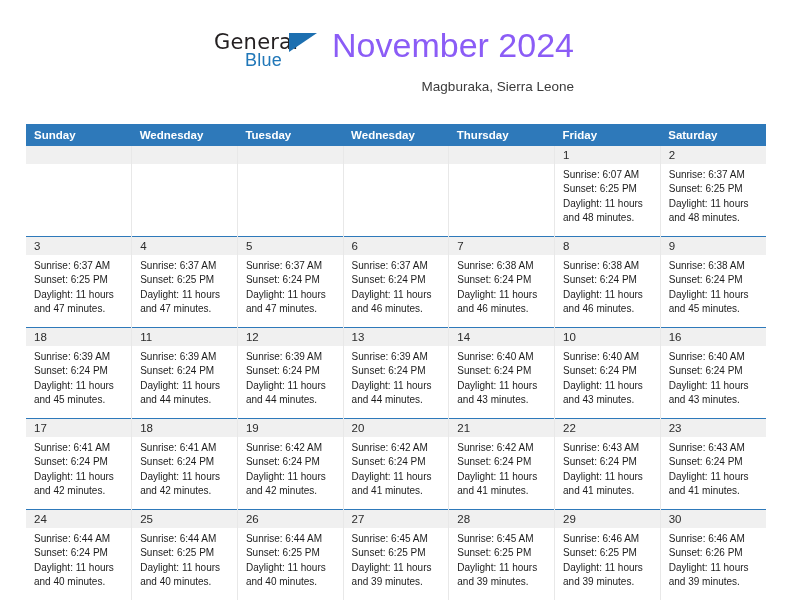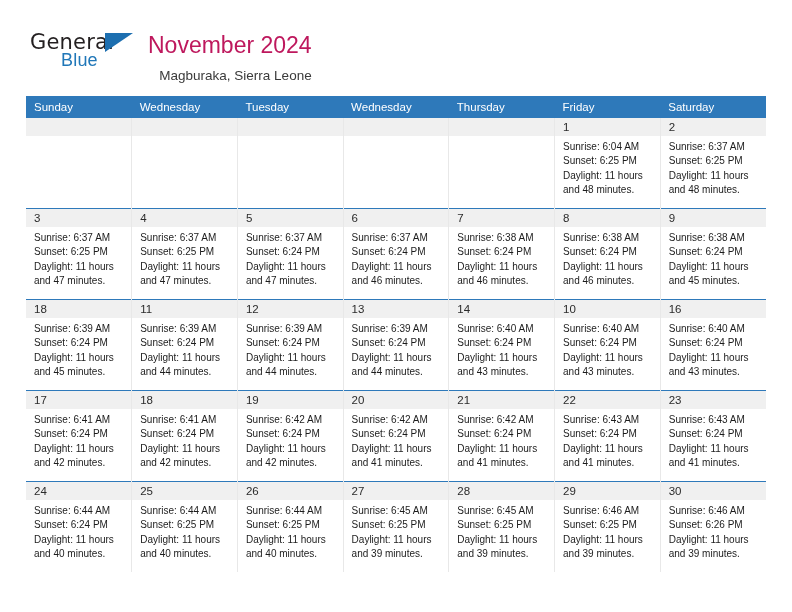--- a/index.html
+++ b/index.html
@@ -19,23 +19,23 @@
     position: relative;
     width: 792px;
     height: 612px;
     padding: 0;
   }
 
   
   .top {
     display: flex;
     align-items: flex-start;
-    justify-content: flex-start;
+    justify-content: center;
     padding: 28px 34px 0 30px;
-    height: 96px;
+    height: 124px;
   }
   .logo {
     position: relative;
     width: 118px;
     height: 52px;
     flex: 0 0 auto;
   }
   .logo-general {
     position: absolute;
     left: 0;
@@ -62,47 +62,47 @@
     height: 0;
     border-left: 28px solid #1d6fb0;
     border-bottom: 19px solid transparent;
   }
   .titles {
     text-align: right;
     flex: 0 0 auto;
     padding-top: 0px;
   }
   .month-title {
-    font-size: 23px;
+    font-size: 34px;
     font-weight: normal;
-    color: #be185d;
+    color: #8b5cf6;
     line-height: 34px;
     white-space: nowrap;
   }
   .location {
     font-size: 13.5px;
     color: #3a3a3a;
     line-height: 22px;
-    margin-top: 3px;
+    margin-top: 14px;
     white-space: nowrap;
   }
 
   
   .cal {
     margin: 0 26px;
     width: 740px;
     border-collapse: collapse;
     table-layout: fixed;
   }
   .cal col { width: 105.71px; }
   .dow-row th {
     background: #2e79ba;
     color: #ffffff;
     font-size: 11.5px;
-    font-weight: normal;
+    font-weight: bold;
     text-align: left;
     padding: 5px 0 5px 8px;
     height: 21px;
     border: none;
     letter-spacing: 0;
   }
   .week-row td {
     vertical-align: top;
     padding: 0;
     border-top: 1px solid #2e79ba;
@@ -197,21 +197,21 @@
         </td>
         <td class="cell-empty">
           <div class="cell-inner">
             <div class="daynum-strip"></div>
           </div>
         </td>
         <td>
           <div class="cell-inner">
             <div class="daynum-strip">1</div>
             <div class="details">
-              <div>Sunrise: 6:04 AM</div>
+              <div>Sunrise: 6:07 AM</div>
               <div>Sunset: 6:25 PM</div>
               <div>Daylight: 11 hours</div>
               <div class="dl2">and 48 minutes.</div>
             </div>
           </div>
         </td>
         <td>
           <div class="cell-inner">
             <div class="daynum-strip">2</div>
             <div class="details">

